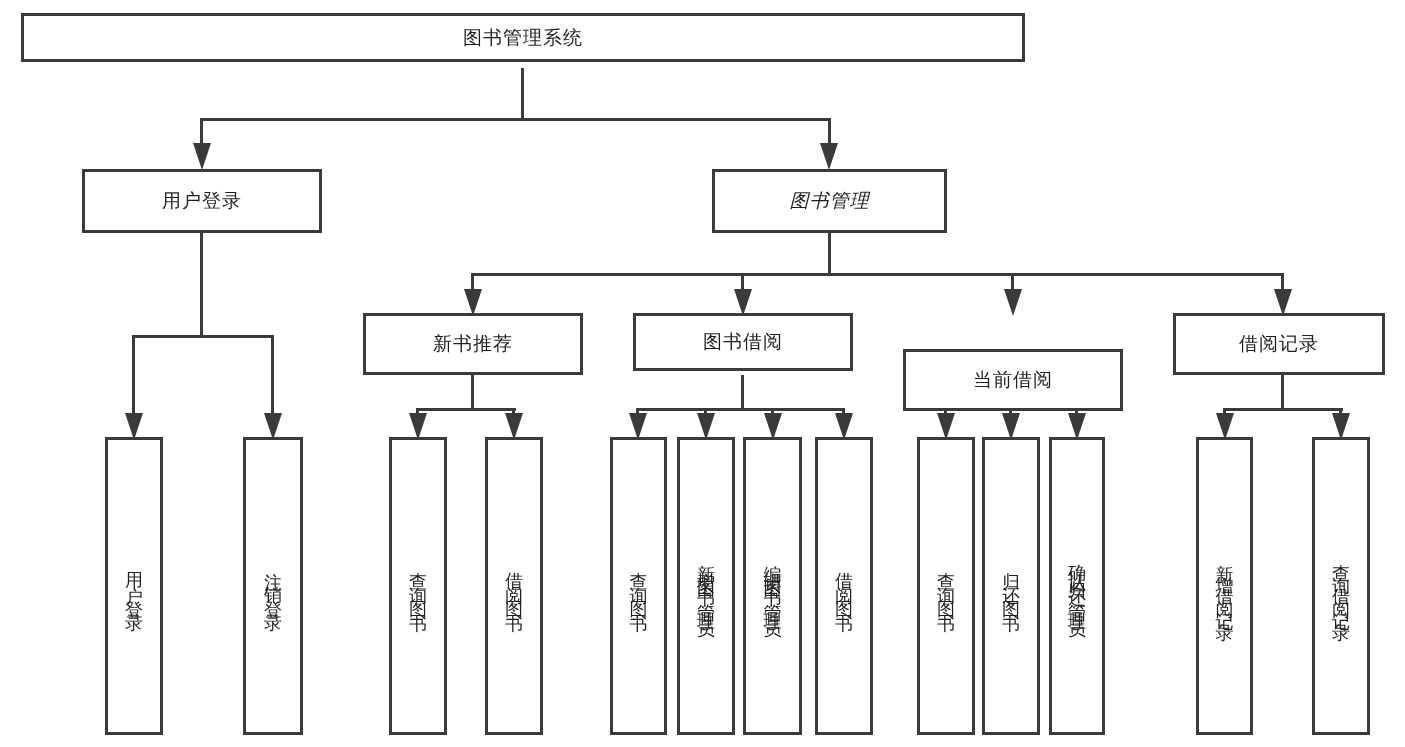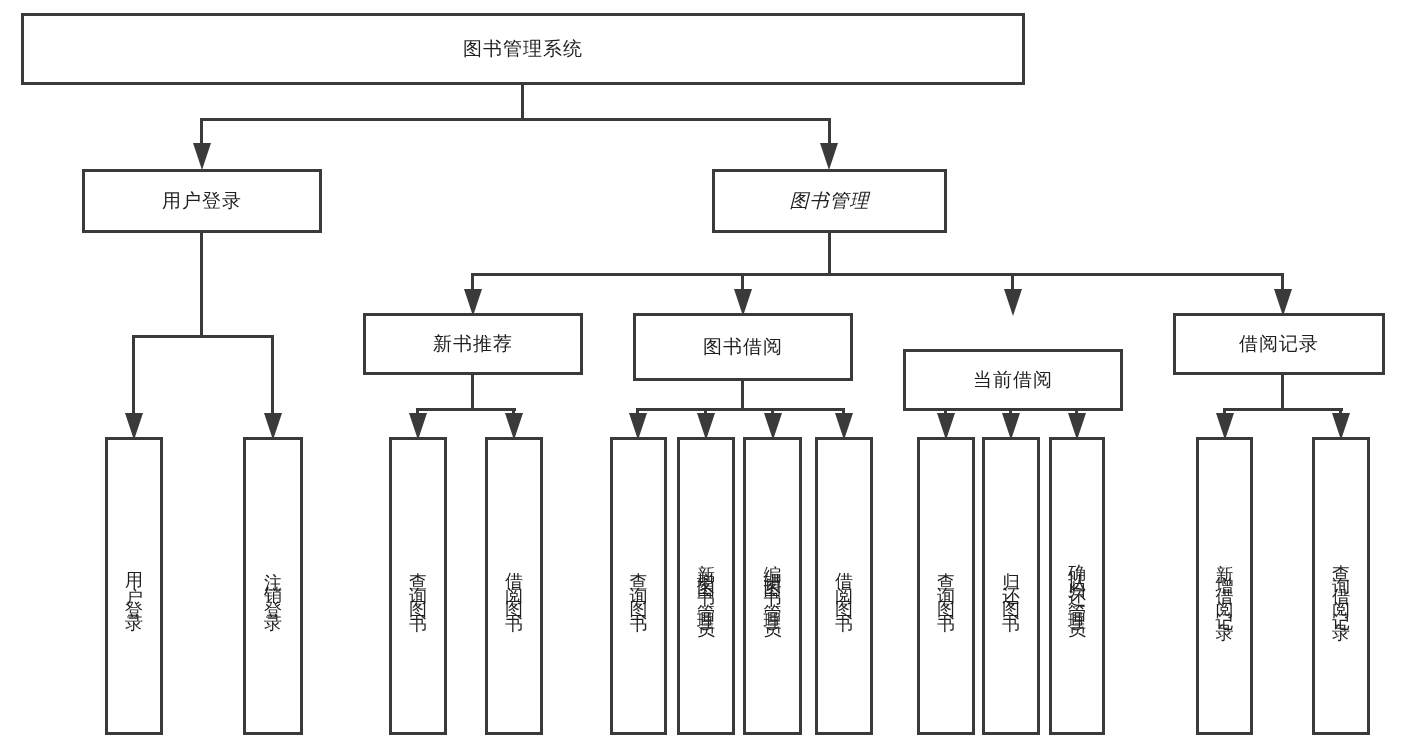--- a/index.html
+++ b/index.html
@@ -117,35 +117,35 @@
   <div class="vline" style="left:1075px; top:408px; height:10px;"></div>
   <div class="arrow" style="left:1068px; top:413px;"></div>
 
   <div class="vline" style="left:1281px; top:375px; height:36px;"></div>
   <div class="hline" style="left:1223px; top:408px; width:120px;"></div>
   <div class="vline" style="left:1223px; top:408px; height:10px;"></div>
   <div class="arrow" style="left:1216px; top:413px;"></div>
   <div class="vline" style="left:1339px; top:408px; height:10px;"></div>
   <div class="arrow" style="left:1332px; top:413px;"></div>
 
-  <div class="box" style="left:21px; top:13px; width:1004px; height:72px;justify-content:center;">
+  <div class="box" style="left:21px; top:13px; width:1004px; height:49px;justify-content:center;">
     <span class="h-label">图书管理系统</span>
   </div>
 
   <div class="box" style="left:82px; top:169px; width:240px; height:64px;">
     <span class="h-label">用户登录</span>
   </div>
   <div class="box" style="left:712px; top:169px; width:235px; height:64px;font-style:italic;">
     <span class="h-label">图书管理</span>
   </div>
 
   <div class="box" style="left:363px; top:313px; width:220px; height:62px;">
     <span class="h-label">新书推荐</span>
   </div>
-  <div class="box" style="left:633px; top:313px; width:220px; height:68px;">
+  <div class="box" style="left:633px; top:313px; width:220px; height:58px;">
     <span class="h-label">图书借阅</span>
   </div>
   <div class="box" style="left:903px; top:313px; width:220px; height:62px;margin-top:36px;">
     <span class="h-label">当前借阅</span>
   </div>
   <div class="box" style="left:1173px; top:313px; width:212px; height:62px;">
     <span class="h-label">借阅记录</span>
   </div>
 
   <div class="box leaf leaf-short" style="left:105px; top:437px; width:58px; height:298px;">

